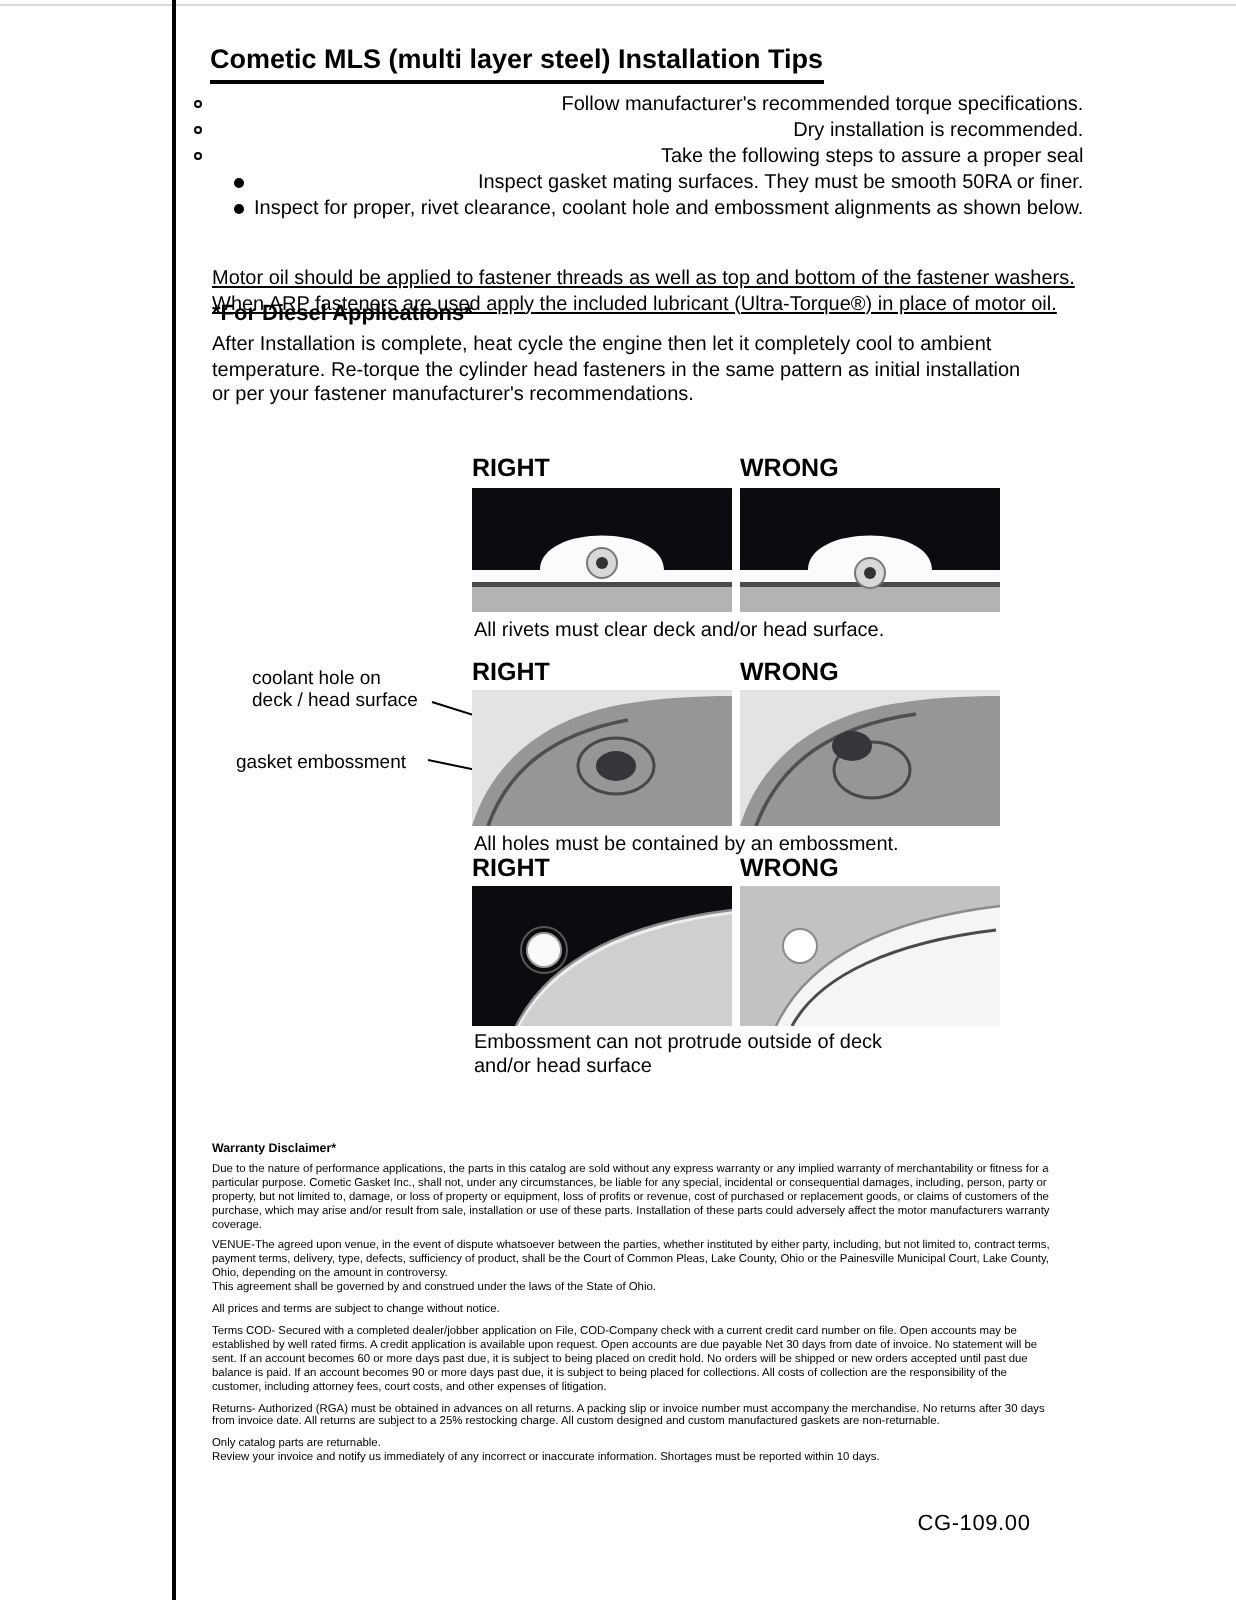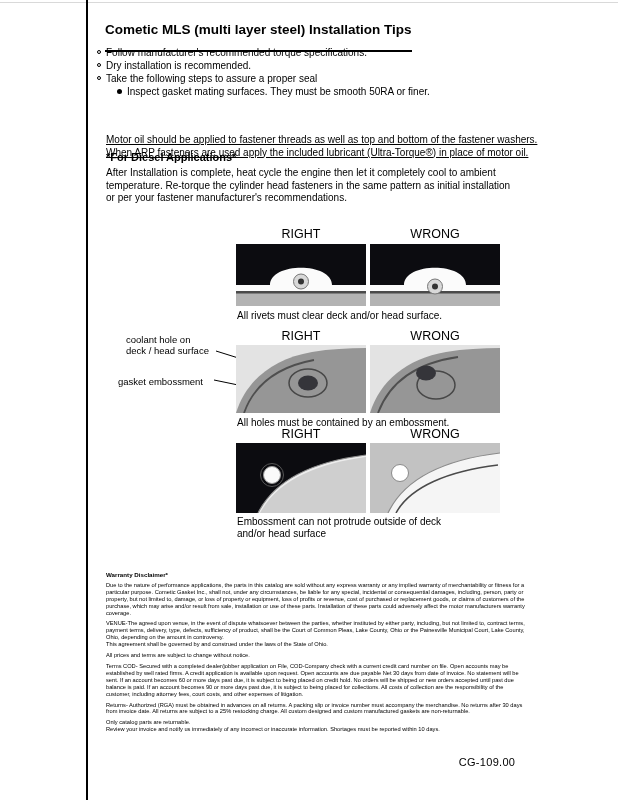--- a/index.html
+++ b/index.html
@@ -9,33 +9,33 @@
     font-family: "Liberation Sans", sans-serif;
     color: #000;
   }
   .page { position: relative; width: 618px; height: 800px; background: #ffffff; overflow: hidden; }
   .left-rule { position: absolute; left: 86px; top: 0; width: 2px; height: 800px; background: #000; }
   .top-hairline { position: absolute; left: 0; top: 2px; width: 618px; height: 1px; background: #d9d9d9; }
 
   .title {
     position: absolute; left: 105px; top: 22px;
     font-size: 13.5px; font-weight: bold;
-    border-bottom: 2px solid #000; padding-bottom: 13px;
+    border-bottom: 2px solid #000; padding-bottom: 3px;
   }
 
   .tips { position: absolute; left: 97px; top: 46px; font-size: 10px; line-height: 13px; }
-  .tip { display: flex; align-items: flex-start; }
+  .tip { display: flex; align-items: flex-start; justify-content: space-between; }
   .tip.sub { padding-left: 20px; }
   .m-open  { flex: 0 0 auto; width: 4px; height: 4px; border: 1px solid #000; border-radius: 50%; margin: 4px 5px 0 0; }
   .m-solid { flex: 0 0 auto; width: 5px; height: 5px; background: #000; border-radius: 50%; margin: 4px 5px 0 0; }
 
   .h2   { position: absolute; font-size: 11px; font-weight: bold; }
   .para { position: absolute; font-size: 10px; line-height: 12.5px; white-space: pre-line; width: 470px; }
 
-  .fig-label { position: absolute; width: 130px; text-align: center; font-size: 12.5px; }
+  .fig-label { position: absolute; width: 130px; text-align: left; font-size: 12.5px; font-weight: bold; }
   .panel     { position: absolute; display: block; }
   .caption   { position: absolute; font-size: 10px; line-height: 12px; }
   .annot     { position: absolute; font-size: 9.5px; line-height: 11px; white-space: pre-line; }
   .pointer   { position: absolute; }
 
   .legal { position: absolute; left: 106px; top: 572px; width: 420px; font-size: 5.7px; line-height: 6.9px; }
   .legal .lh { font-weight: bold; font-size: 6.2px; margin-bottom: 3px; }
   .legal p { margin: 0 0 4px 0; }
   .legal .tight { margin: 0; }
 
@@ -59,20 +59,24 @@
       <span class="m-open"></span>
       <span>Dry installation is recommended.</span>
     </div>
     <div class="tip">
       <span class="m-open"></span>
       <span>Take the following steps to assure a proper seal</span>
     </div>
     <div class="tip sub">
       <span class="m-solid"></span>
       <span>Inspect gasket mating surfaces.  They must be smooth 50RA or finer.</span>
+    </div>
+    <div class="tip sub">
+      <span class="m-solid"></span>
+      <span>Inspect for proper, rivet clearance, coolant hole and embossment alignments as shown below.</span>
     </div>
   </div>
 
   <div class="h2" style="left:106px; top:117px;margin-top:34px;">*For Diesel Applications*</div>
   <div class="para" style="left:106px; top:134px;text-decoration:underline;">Motor oil should be applied to fastener threads as well as top and bottom of the fastener washers.
 When ARP fasteners are used apply the included lubricant (Ultra-Torque®) in place of motor oil.</div>
   <div class="para" style="left:106px; top:167px;">After Installation is complete, heat cycle the engine then let it completely cool to ambient
 temperature. Re-torque the cylinder head fasteners in the same pattern as initial installation
 or per your fastener manufacturer's recommendations.</div>
 

